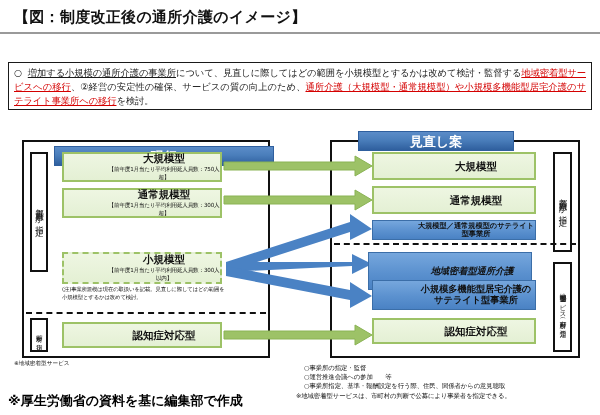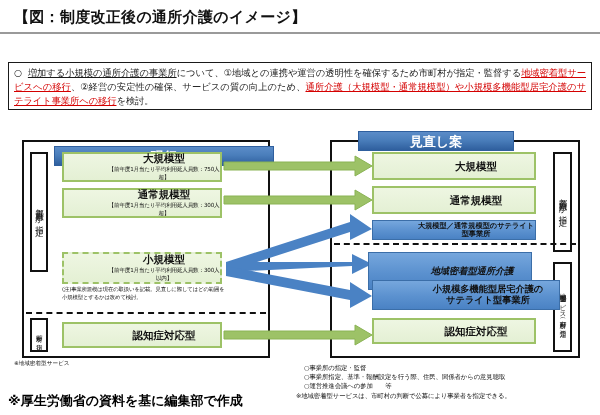--- a/index.html
+++ b/index.html
@@ -96,21 +96,21 @@
   #note-left{
     left:62px;top:285px;width:166px;
     font-size:5.4px;line-height:8px;color:#111;letter-spacing:-.15px;
   }
 
   
   #box-r-large    {left:372px;top:152px;width:164px;height:28px;}
   #box-r-normal   {left:372px;top:186px;width:164px;height:28px;}
   #box-r-satellite{left:372px;top:220px;width:164px;height:20px;}
   #box-r-chiiki   {left:368px;top:252px;width:164px;height:38px;font-style:italic;}
-  #box-r-shoukibo {left:372px;top:280px;width:188px;height:30px;}
+  #box-r-shoukibo {left:372px;top:280px;width:164px;height:30px;}
   #box-r-dementia {left:372px;top:318px;width:164px;height:26px;}
 
   
   #arrows{left:0;top:0;width:600px;height:415px;pointer-events:none;}
 
   
   #note-left-bottom{
     left:14px;top:360px;width:200px;
     font-size:5.6px;color:#111;
   }
@@ -124,21 +124,21 @@
     font-size:13px;font-weight:bold;color:#000000;
   }
 </style>
 </head>
 <body>
 
 <div class="abs" id="doc-title">【図：制度改正後の通所介護のイメージ】</div>
 <div class="abs" id="title-rule"></div>
 
 <div class="abs" id="summary-box">
-  <div id="summary-text"><span>○</span>&nbsp;&nbsp;<span class="ul">増加する小規模の通所介護の事業所</span><span>について、①地域との連携や運営の透明性を確保するため市町村が指定・監督する</span><span class="hl">地域密着型サービスへの移行</span><span>、②経営の安定性の確保、サービスの質の向上のため、</span><span class="hl">通所介護（大規模型・通常規模型）や小規模多機能型居宅介護のサテライト事業所への移行</span><span>を検討。</span></div>
+  <div id="summary-text"><span>○</span>&nbsp;&nbsp;<span class="ul">増加する小規模の通所介護の事業所</span><span>について、見直しに際してはどの範囲を小規模型とするかは改めて検討・監督する</span><span class="hl">地域密着型サービスへの移行</span><span>、②経営の安定性の確保、サービスの質の向上のため、</span><span class="hl">通所介護（大規模型・通常規模型）や小規模多機能型居宅介護のサテライト事業所への移行</span><span>を検討。</span></div>
 </div>
 
 <div class="abs panel-frame" id="panel-left"></div>
 <div class="abs panel-frame" id="panel-right"></div>
 
 <div class="abs panel-header" id="header-current">現行</div>
 <div class="abs panel-header" id="header-revised">見直し案</div>
 
 <svg class="abs" id="arrows" viewBox="0 0 600 415">
 
@@ -216,18 +216,18 @@
 </div>
 
 <div class="abs box box-green" id="box-r-dementia">
   <div class="box-title">認知症対応型</div>
 </div>
 
 <div class="abs" id="note-left-bottom">※地域密着型サービス</div>
 
 <div class="abs" id="note-right-bottom">
   <div class="ind">○事業所の指定・監督</div>
+  <div class="ind">○運営推進会議への参加　　等</div>
   <div class="ind">○事業所指定、基準・報酬設定を行う際、住民、関係者からの意見聴取</div>
-  <div class="ind">○運営推進会議への参加　　等</div>
   <div>※地域密着型サービスは、市町村の判断で公募により事業者を指定できる。</div>
 </div>
 
 <div class="abs" id="footer-credit">※厚生労働省の資料を基に編集部で作成</div>
 
 </body></html>

